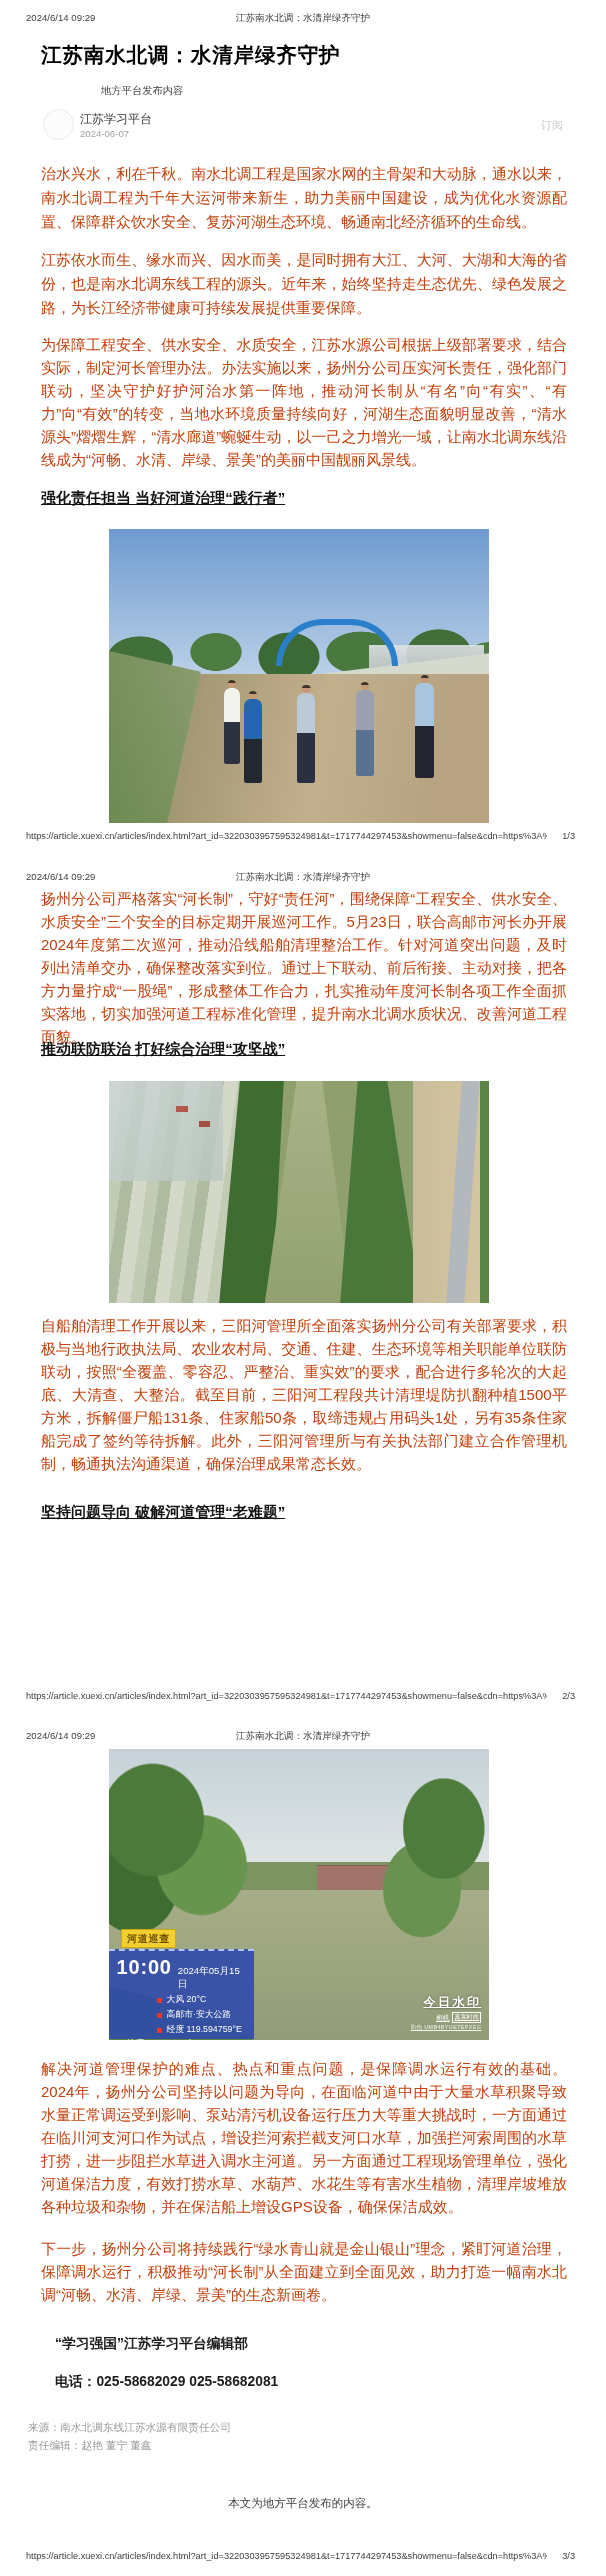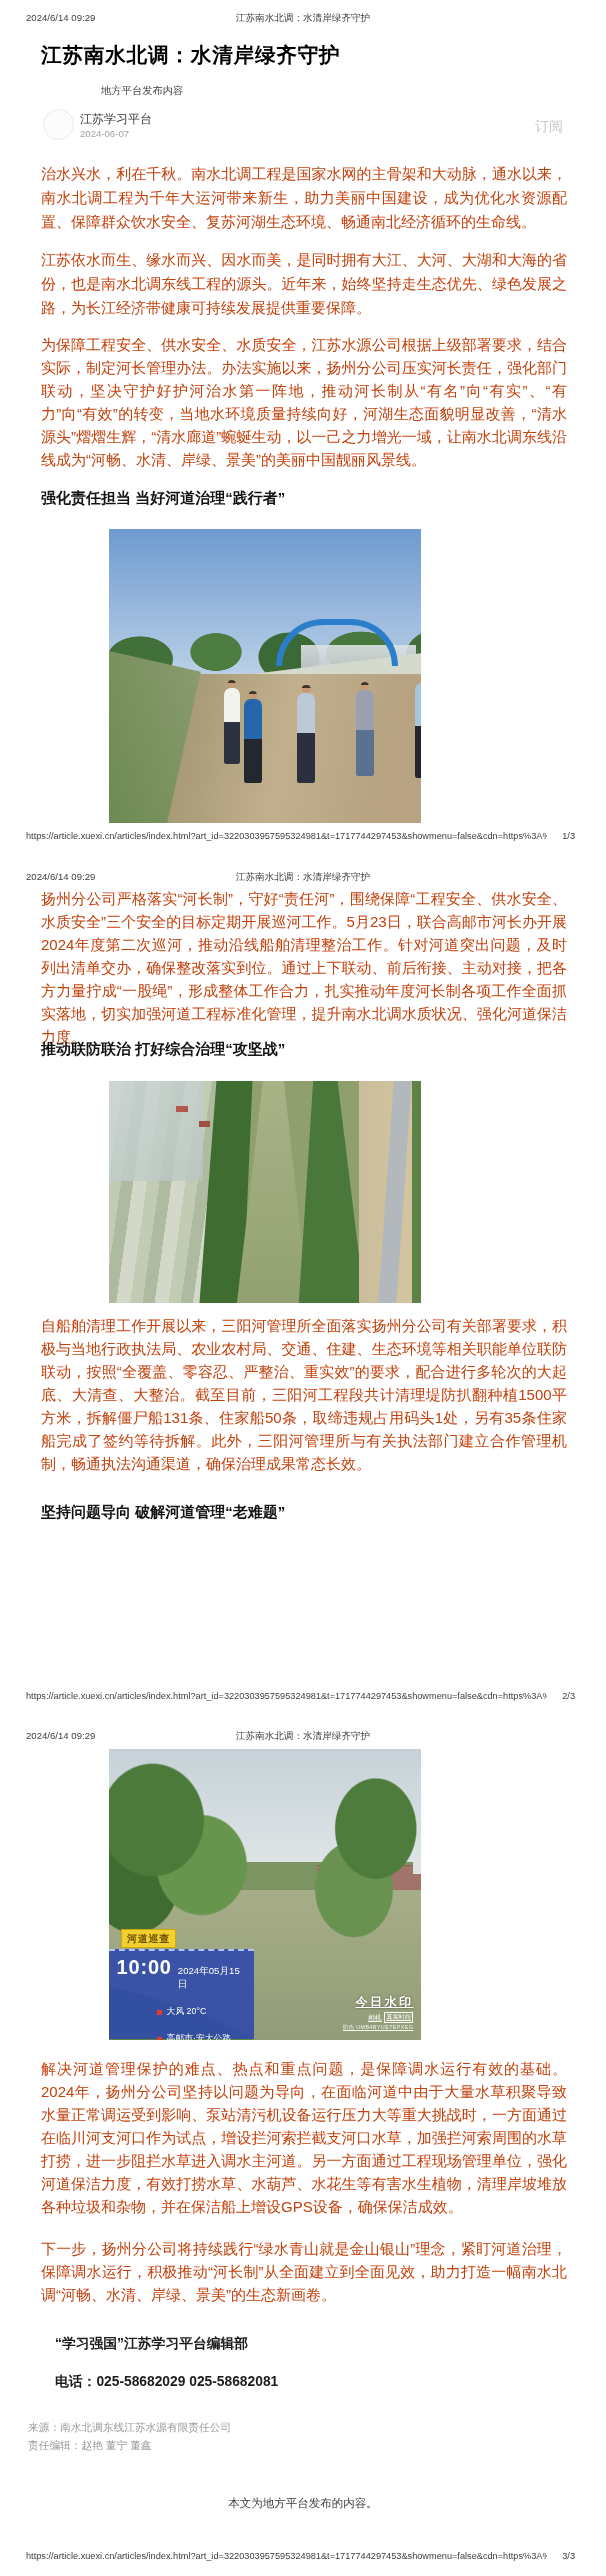--- a/index.html
+++ b/index.html
@@ -10,32 +10,32 @@
   .phead-l{left:26px;font-size:9.6px;color:#3d3d3d;white-space:nowrap;}
   .phead-c{left:0;right:0;text-align:center;font-size:9.6px;color:#3d3d3d;}
   .pfoot{left:26px;right:31px;font-size:9.2px;color:#3d3d3d;display:flex;justify-content:space-between;gap:15.3px;}
   .pfoot .url{white-space:nowrap;overflow:hidden;}
   
   .title{left:41px;font-size:20.6px;font-weight:700;color:#000;letter-spacing:0.8px;}
   .note{left:55px;font-size:10.3px;color:#404040;margin-left:46px;}
   .avatar{left:43px;width:31px;height:31px;border-radius:50%;border:0.8px solid #ececec;background:#fcfcfc;box-sizing:border-box;}
   .pubname{left:80px;font-size:12px;color:#3c3c3c;}
   .pubdate{left:80px;font-size:9.6px;color:#a3a3a3;}
-  .subscribe{right:43px;font-size:14px;color:#c9c9c9;margin-left:14px;}
+  .subscribe{right:43px;font-size:11px;color:#c9c9c9;margin-left:14px;}
   .para{left:41px;width:526px;font-size:15px;line-height:24px;text-align:justify;color:#c2410c;}
   .tight{line-height:23px;}
-  .h{left:41px;font-size:15px;font-weight:700;color:#131313;}
+  .h{left:41px;font-size:15px;font-weight:700;color:#131313;text-decoration:underline;}
   .edline{left:55px;font-size:13.8px;font-weight:700;color:#1c1c1c;}
   .meta{left:28px;font-size:10.7px;color:#9a9a9a;}
   .notice-div{left:41px;width:526px;display:flex;align-items:center;gap:10.7px;}
   .nline{flex:1;height:0.8px;background:#dcdcdc;}
   .ntitle{font-size:11.5px;color:#3c3c3c;}
   .ntext{left:0;right:0;text-align:center;font-size:11.5px;color:#3c3c3c;}
   
-  .photo{left:109px;width:312px;overflow:hidden;background:#ef4444;}
+  .photo{left:109px;width:380px;overflow:hidden;background:#ef4444;}
   .photo *{position:absolute;}
   
   .p1-sky{top:0;left:0;right:0;height:164px;background:linear-gradient(#6f9bd0,#a9c4e2 70%,#c6d8ea);}
   .p1-trees{top:86px;left:0;right:0;height:66px;background-repeat:no-repeat;background-image:
     radial-gradient(ellipse 54px 37px at 31px 44px,#41703a 0 60%,transparent 62%),
     radial-gradient(ellipse 42px 31px at 107px 37px,#4e7d42 0 60%,transparent 62%),
     radial-gradient(ellipse 50px 40px at 180px 42px,#3c6a36 0 60%,transparent 62%),
     radial-gradient(ellipse 57px 35px at 252px 38px,#4a7940 0 60%,transparent 62%),
     radial-gradient(ellipse 54px 42px at 330px 40px,#426f38 0 60%,transparent 62%),
     radial-gradient(ellipse 46px 31px at 382px 46px,#4e7d42 0 60%,transparent 62%);}
@@ -80,21 +80,21 @@
     radial-gradient(ellipse 46% 42% at 55% 35%,#4d7c3c 0 60%,transparent 62%),
     radial-gradient(ellipse 44% 40% at 40% 66%,#699250 0 60%,transparent 62%);}
   .p3-badge{left:11.5px;top:180px;font-size:10px;font-weight:700;background:#f3d02f;color:#6b4e00;
     padding:1.5px 5.4px;border:0.8px solid #caa80e;letter-spacing:0.8px;}
   .wcard{left:0;top:200px;width:145px;height:90px;background:rgba(45,72,172,0.88);color:#fff;
     border-top:2.3px dashed rgba(190,210,255,0.9);padding:5.4px 7.6px 6.1px;box-sizing:border-box;}
   .wcard *{position:static;}
   .wc-timerow{display:flex;align-items:baseline;gap:6.1px;}
   .wc-time{font-size:20px;font-weight:700;letter-spacing:0.8px;}
   .wc-date{font-size:9.6px;}
-  .wc-row{display:flex;align-items:center;gap:4.6px;font-size:8.8px;margin-top:15px;padding-left:40px;}
+  .wc-row{display:flex;align-items:center;gap:4.6px;font-size:8.8px;margin-top:3px;padding-left:40px;}
   .wc-bullet{width:5.4px;height:5.4px;background:#e23a2c;flex:0 0 auto;}
   .wc-lat{margin-left:10px;font-size:8.8px;margin-top:1.5px;}
   .wm{right:7.6px;bottom:9.2px;text-align:right;color:#fff;text-decoration:underline;}
   .wm *{position:static;}
   .wm-brand{font-size:12.2px;font-weight:700;letter-spacing:2.3px;text-shadow:0 0 2.3px rgba(0,0,0,.5);}
   .wm-sub{font-size:6.9px;display:flex;gap:2.3px;justify-content:flex-end;align-items:center;margin-top:0.8px;}
   .wm-tag{border:0.8px solid #fff;padding:0 1.5px;font-size:6.1px;}
   .wm-code{font-size:5.4px;opacity:.9;margin-top:0.8px;letter-spacing:0.4px;}
 </style>
 </head>
@@ -135,21 +135,21 @@
   </div>
 
   <div class="abs pfoot" style="top:831px">
     <span class="url">https://article.xuexi.cn/articles/index.html?art_id=3220303957595324981&amp;t=1717744297453&amp;showmenu=false&amp;cdn=https%3A%2F%2Fregion-ji...</span>
     <span>1/3</span>
   </div>
 
   <div class="abs phead-l" style="top:871px">2024/6/14 09:29</div>
   <div class="abs phead-c" style="top:871px">江苏南水北调：水清岸绿齐守护</div>
 
-  <div class="abs para tight" style="top:887px">扬州分公司严格落实“河长制”，守好“责任河”，围绕保障“工程安全、供水安全、水质安全”三个安全的目标定期开展巡河工作。5月23日，联合高邮市河长办开展2024年度第二次巡河，推动沿线船舶清理整治工作。针对河道突出问题，及时列出清单交办，确保整改落实到位。通过上下联动、前后衔接、主动对接，把各方力量拧成“一股绳”，形成整体工作合力，扎实推动年度河长制各项工作全面抓实落地，切实加强河道工程标准化管理，提升南水北调水质状况、强化河道保洁力度。</div>
+  <div class="abs para tight" style="top:887px">扬州分公司严格落实“河长制”，守好“责任河”，围绕保障“工程安全、供水安全、水质安全”三个安全的目标定期开展巡河工作。5月23日，联合高邮市河长办开展2024年度第二次巡河，推动沿线船舶清理整治工作。针对河道突出问题，及时列出清单交办，确保整改落实到位。通过上下联动、前后衔接、主动对接，把各方力量拧成“一股绳”，形成整体工作合力，扎实推动年度河长制各项工作全面抓实落地，切实加强河道工程标准化管理，提升南水北调水质状况、改善河道工程面貌。</div>
   <div class="abs h" style="top:1040px">推动联防联治 打好综合治理“攻坚战”</div>
 
   <div class="abs photo" style="top:1081px;height:222px">
     <div class="p2-base"></div>
     <div class="p2-fields"></div>
     <div class="p2-pond"></div>
     <div class="p2-house1"></div>
     <div class="p2-house2"></div>
     <div class="p2-treeL"></div>
     <div class="p2-water"></div>

